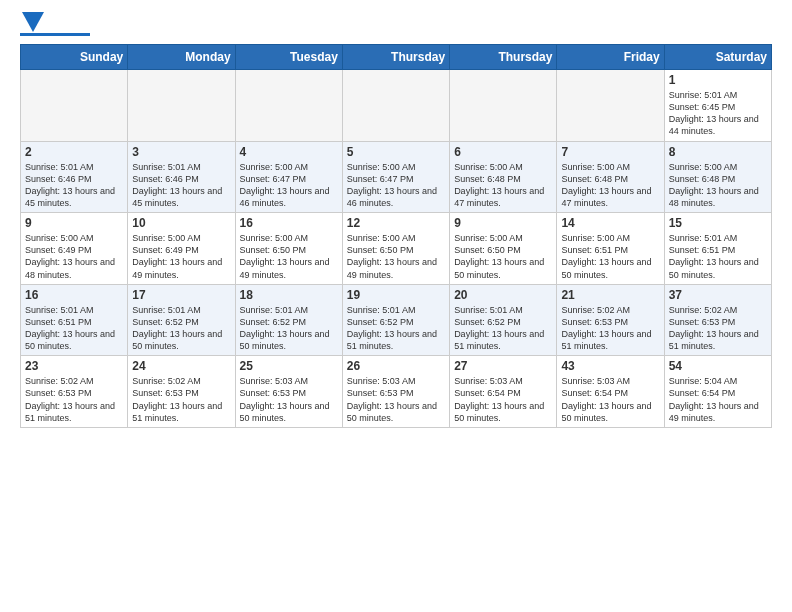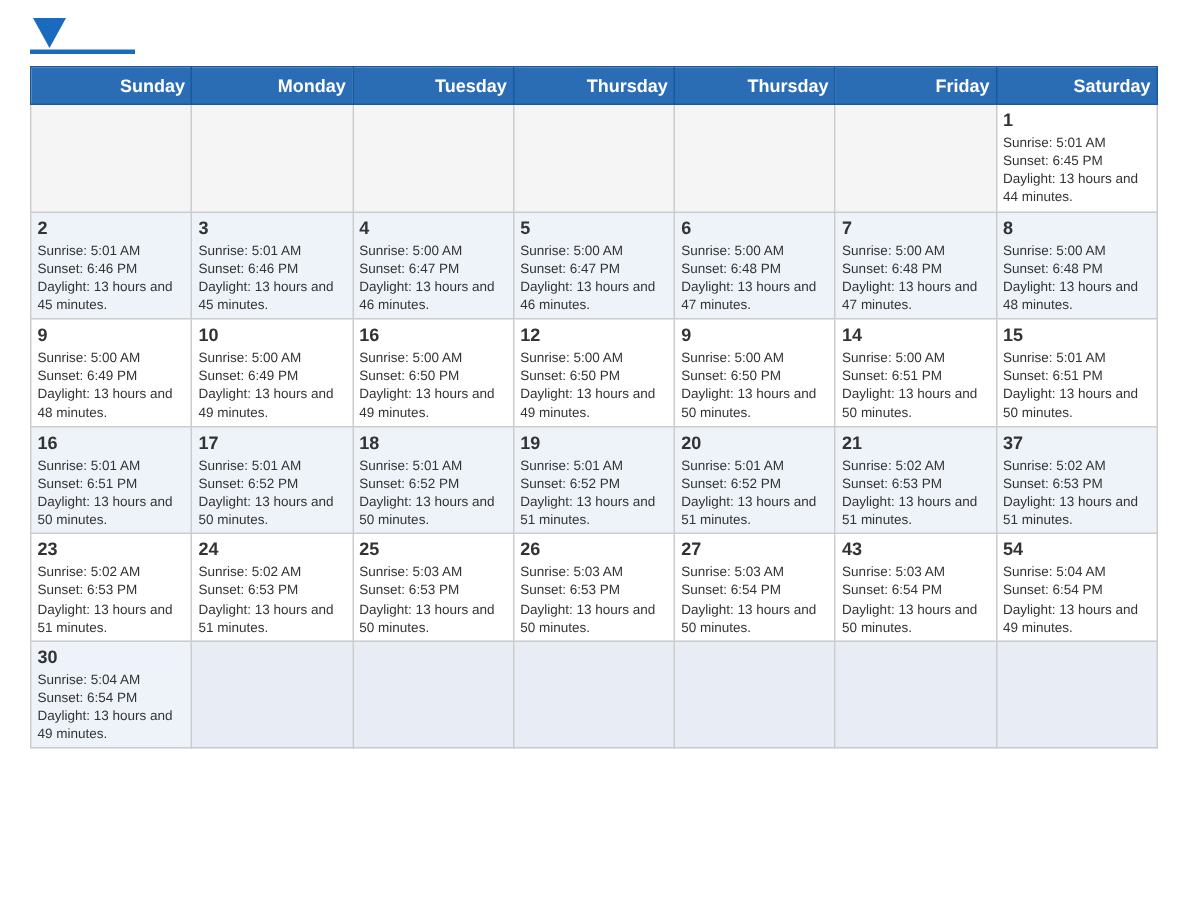--- a/index.html
+++ b/index.html
@@ -343,30 +343,15 @@
 and 50 minutes.</div>
           </td>
           <td>
             <span class="day-num">54</span>
             <div class="day-info">Sunrise: 5:04 AM
 Sunset: 6:54 PM
 Daylight: 13 hours
 and 49 minutes.</div>
           </td>
         </tr>
-        <tr>
-          <td>
-            <span class="day-num">30</span>
-            <div class="day-info">Sunrise: 5:04 AM
-Sunset: 6:54 PM
-Daylight: 13 hours
-and 49 minutes.</div>
-          </td>
-          <td class="empty"></td>
-          <td class="empty"></td>
-          <td class="empty"></td>
-          <td class="empty"></td>
-          <td class="empty"></td>
-          <td class="empty"></td>
-        </tr>
       </tbody>
   </table>
 </div>
 
 </body></html>

